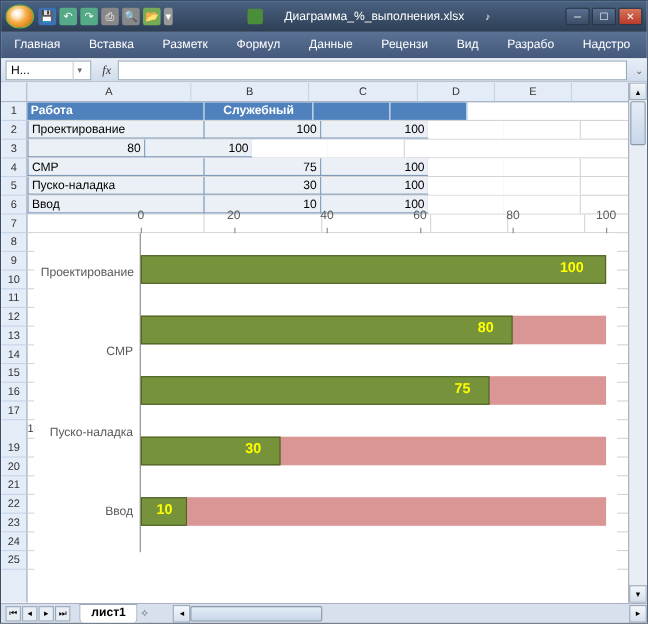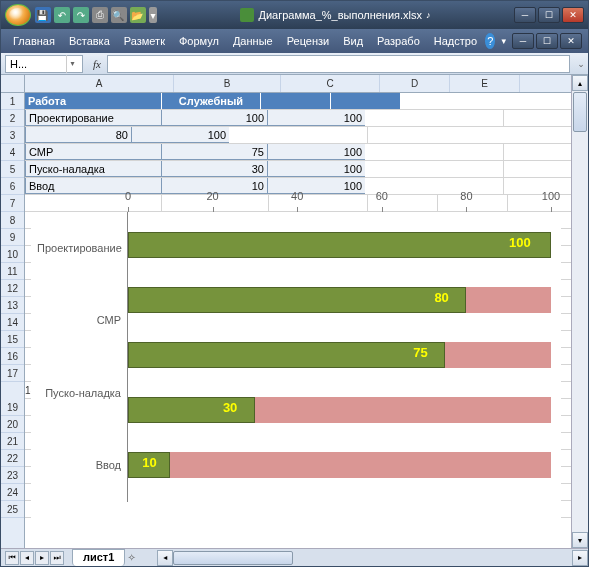--- a/index.html
+++ b/index.html
@@ -6,27 +6,27 @@
 body { background: #333; width: 589px; height: 567px; overflow: hidden; }
 
 .window { width: 589px; height: 567px; background: #fff; display: flex; flex-direction: column; border: 1px solid #3a4d66; }
 
 
 .titlebar { height: 28px; background: linear-gradient(#4a6282, #2d3e54); display: flex; align-items: center; padding: 0 4px; color: #fff; font-size: 11px; }
 .office-btn { width: 26px; height: 22px; background: radial-gradient(circle at 40% 35%, #fff1c9, #f2a33a 50%, #b55d00); border-radius: 50%; border:1px solid #6b4; margin-right:4px; position:relative; }
 .office-btn::after { content:""; position:absolute; top:3px; left:3px; right:3px; bottom:3px; border-radius:50%; background: radial-gradient(circle at 35% 30%, #fff, transparent 50%); }
 .qat { display:flex; gap:3px; }
 .qat .qicon { width:16px; height:16px; background:#6a8; border-radius:2px; display:flex; align-items:center; justify-content:center; color:#fff; font-size:10px; }
-.title-text { flex:1; text-align:left; display:flex; align-items:center; justify-content:center; gap:4px; }
+.title-text { flex:1; text-align:left; display:flex; align-items:center; justify-content:center; gap:19px; }
 .excel-ico { width:14px; height:14px; background:#4a8e3a; border-radius:2px; display:inline-block; }
 .winbtns { display:flex; gap:2px; }
 .winbtn { width:22px; height:16px; background:linear-gradient(#5a7090,#3a4d66); border:1px solid #2a3546; border-radius:2px; color:#fff; font-size:9px; display:flex; align-items:center; justify-content:center; }
 
 
-.ribbon-tabs { height:24px; background: linear-gradient(#5a7295, #44587a); display:flex; align-items:center; padding:0 6px; gap:2px; font-size:11px; color:#fff; }
+.ribbon-tabs { height:24px; background: linear-gradient(#5a7295, #44587a); display:flex; align-items:center; padding:0 6px; gap:14px; font-size:11px; color:#fff; }
 .rtab { padding:4px 6px; cursor:default; border-radius:3px 3px 0 0; }
 .help-icon { width:16px; height:16px; background:#3a8ed8; color:#fff; border-radius:50%; display:flex; align-items:center; justify-content:center; margin-left:auto; }
 
 
 .formula-bar { height:22px; background: linear-gradient(#e8eef6, #d0dceb); display:flex; align-items:center; border-bottom:1px solid #9ab; font-size:11px; }
 .namebox { width:78px; height:18px; background:#fff; border:1px solid #9ab; margin:0 4px; padding:0 4px; display:flex; align-items:center; }
 .namebox-dd { width:12px; height:18px; border-left:1px solid #ccc; display:flex; align-items:center; justify-content:center; color:#666; font-size:8px; }
 .fx-label { font-style:italic; font-family:"Times New Roman",serif; padding:0 6px; color:#333; }
 .fx-input { flex:1; background:#fff; border:1px solid #9ab; height:18px; margin-right:4px; }
 
@@ -36,21 +36,21 @@
 .corner { height:18px; background:#e4ecf7; border-bottom:1px solid #9ab; border-right:1px solid #9ab; }
 .rowh { height:17px; border-bottom:1px solid #c6d4e8; font-size:10px; color:#333; text-align:center; line-height:17px; }
 .rowh.sel { background:#f2c37e;margin-left:24px; }
 .col-hdrs { height:18px; display:flex; background:#e4ecf7; border-bottom:1px solid #9ab; }
 .colh { border-right:1px solid #c6d4e8; font-size:10px; color:#333; text-align:center; line-height:18px; }
 .colh.A{width:149px;} .colh.B{width:107px;} .colh.C{width:99px;} .colh.D{width:70px;} .colh.E{width:70px;}
 
 .rows { flex:1; position:relative; }
 .row { height:17px; display:flex; border-bottom:1px solid #d4d4d4; }
 .cell { border-right:1px solid #d4d4d4; font-size:11px; padding:0 3px; line-height:16px; overflow:hidden; white-space:nowrap; }
-.cell.A{width:137px;} .cell.B{width:107px; text-align:right;} .cell.C{width:99px; text-align:right;} .cell.D{width:70px;} .cell.E{width:70px;}
+.cell.A{width:161px;} .cell.B{width:107px; text-align:right;} .cell.C{width:99px; text-align:right;} .cell.D{width:70px;} .cell.E{width:70px;}
 .row.hdr .cell { background:#4f81bd; color:#fff; font-weight:bold; text-align:center; border-right:1px solid #fff; }
 .row.hdr .cell.A { text-align:left; }
 .row.data .cell { background:#ebf0f7; border:1px solid #7f9ab8; border-top:none; margin-right:-1px; }
 .row.data .cell.A { text-align:left; }
 .row.data .cell.D, .row.data .cell.E { background:#fff; border:none; border-right:1px solid #d4d4d4; }
 
 
 .chart { position:absolute; left:6px; top:119px; width:530px; height:347px; background:#fff; }
 .chart-title { text-align:center; font-size:19px; font-weight:bold; color:#595959; padding:6px 0 12px; }
 .chart-body { display:flex; height:290px; padding:0 10px 0 6px; }

